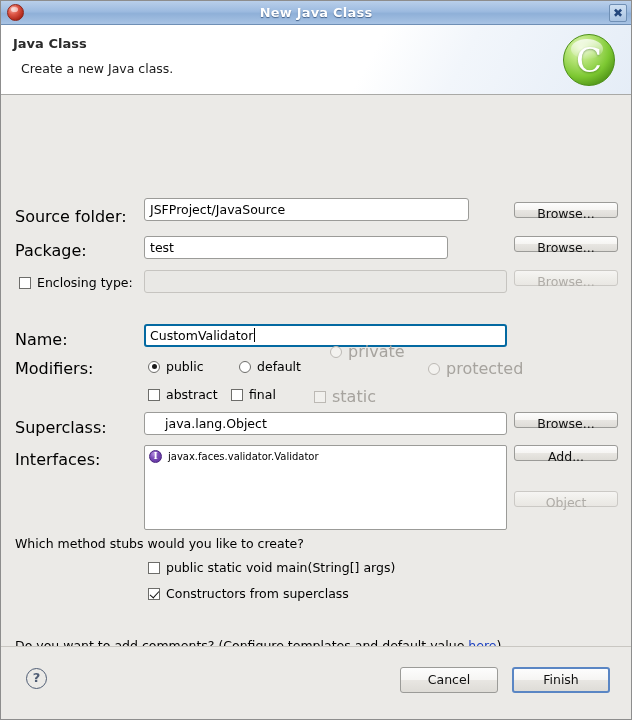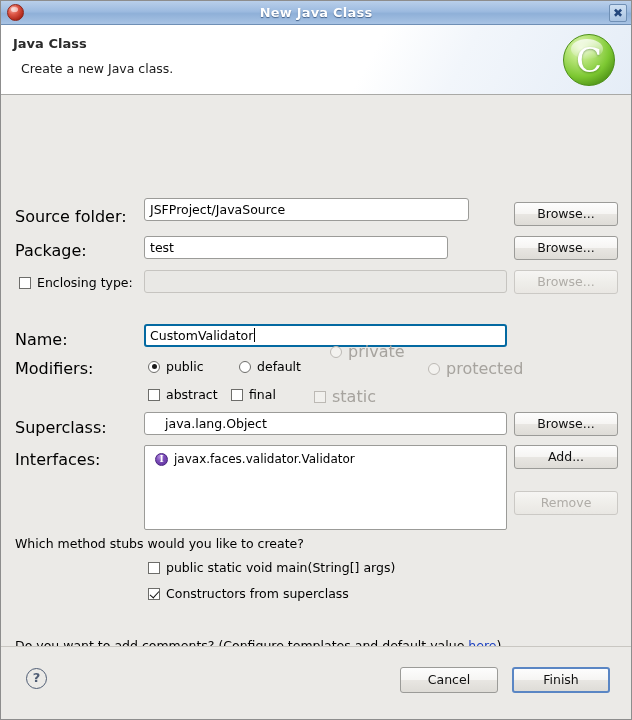--- a/index.html
+++ b/index.html
@@ -187,21 +187,21 @@
     width: 1px;
     height: 14px;
     background: #000;
     vertical-align: -2px;
     margin-left: 1px;
   }
 
   .btn {
     position: absolute;
     box-sizing: border-box;
-    height: 24px;
+    height: 16px;
     border: 1px solid #9b9b98;
     border-radius: 3px;
     background: linear-gradient(to bottom, #fdfdfd 0%, #f6f5f3 48%, #e8e6e2 52%, #dedcd7 100%);
     font-family: "DejaVu Sans", "Liberation Sans", sans-serif;
     font-size: 12.5px;
     color: #111111;
     text-align: center;
     line-height: 22px;
     white-space: nowrap;
   }
@@ -219,24 +219,24 @@
   #interfaces-list {
     position: absolute;
     box-sizing: border-box;
     background: #ffffff;
     border: 1px solid #9b9b98;
     border-radius: 2px;
     overflow: hidden;
   }
   #interfaces-list .row {
     display: flex;
-    align-items: flex-end;
+    align-items: center;
     height: 20px;
-    padding: 0 10px;
-    font-size: 12px;
+    padding: 0 4px;
+    font-size: 10px;
   }
   .iface-icon {
     width: 13px; height: 13px;
     border-radius: 50%;
     background: radial-gradient(circle at 36% 28%, #b58fe0 0%, #7b4cb8 40%, #5b2f99 100%);
     border: 1px solid #4a2580;
     box-sizing: border-box;
     margin-right: 6px;
     position: relative;
     flex: 0 0 auto;
@@ -418,21 +418,21 @@
     <div class="btn" style="left:513px; top:317px; width:104px;">Browse...</div>
 
     <div class="lbl" style="left:14px; top:355px;">Interfaces:</div>
     <div id="interfaces-list" style="left:143px; top:350px; width:363px; height:85px;">
       <div class="row">
         <span class="iface-icon"></span>
         <span>javax.faces.validator.Validator</span>
       </div>
     </div>
     <div class="btn" style="left:513px; top:350px; width:104px;">Add...</div>
-    <div class="btn disabled" style="left:513px; top:396px; width:104px;">Remove</div>
+    <div class="btn disabled" style="left:513px; top:396px; width:104px;">Object</div>
 
     <div class="section-q" style="left:14px; top:441px;">Which method stubs would you like to create?</div>
 
     <div class="ctrl" style="left:147px; top:465px;">
       <span class="cbox"></span>
       <span>public static void main(String[] args)</span>
     </div>
     <div class="ctrl" style="left:147px; top:491px;">
       <span class="cbox checked"></span>
       <span>Constructors from superclass</span>

